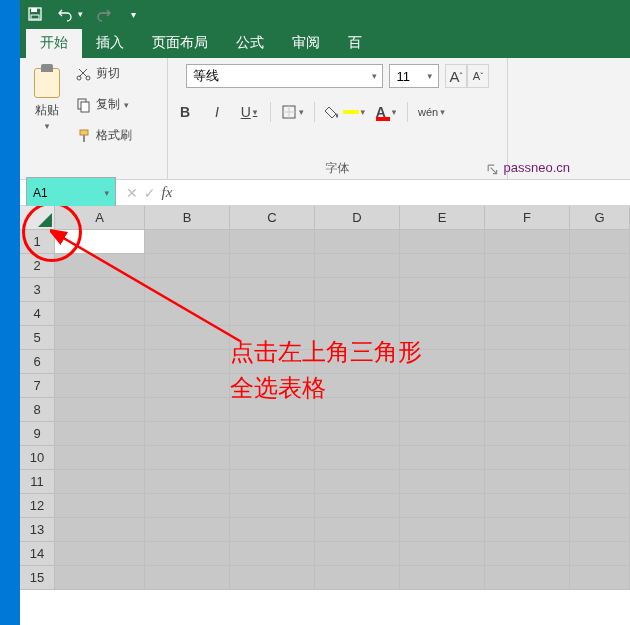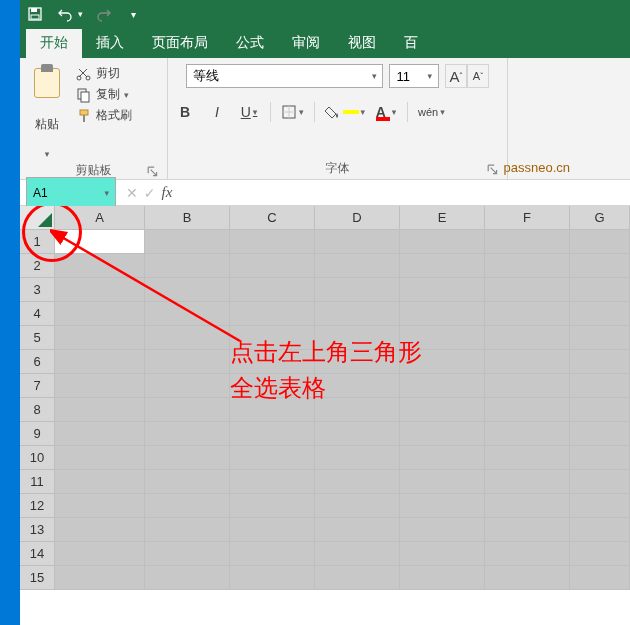--- a/index.html
+++ b/index.html
@@ -11,26 +11,26 @@
 .dd { font-size:9px; margin-left:-8px; }
 .ribbon-tabs { height:30px; background:#217346; display:flex; align-items:flex-end; padding-left:6px; color:#fff; font-size:14px; }
 .rt { padding:5px 14px 6px; cursor:default; }
 .rt.file { background:#217346; }
 .rt.active { background:#f3f3f3; color:#217346; }
 .ribbon { height:122px; background:#f3f3f3; border-bottom:1px solid #d4d4d4; display:flex; }
 .group { border-right:1px solid #d4d4d4; padding:4px 6px 0; display:flex; flex-direction:column; position:relative; }
 .grp-body { flex:1; display:flex; gap:4px; }
 .grp-label { text-align:center; font-size:12px; color:#5a5a5a; padding:3px 0 2px; position:relative; }
 .grp-label .launcher { position:absolute; right:2px; bottom:3px; width:12px; height:12px; }
-.paste-big { width:42px; display:flex; flex-direction:column; align-items:center; padding-top:2px; gap:16px; }
+.paste-big { width:42px; display:flex; flex-direction:column; align-items:center; padding-top:2px; gap:2px; }
 .paste-big .pic { width:32px; height:36px; position:relative; }
 .paste-big .pic .board { position:absolute; left:3px; top:4px; width:26px; height:30px; border:1px solid #c8a456; background:#fff3d6; border-radius:3px; }
 .paste-big .pic .clip { position:absolute; left:10px; top:0; width:12px; height:8px; background:#8a8a8a; border-radius:2px 2px 0 0; }
 .paste-big .lbl { font-size:12px; color:#444; }
-.small-btns { display:flex; flex-direction:column; gap:2px; padding-top:2px; }
+.small-btns { display:flex; flex-direction:column; gap:12px; padding-top:2px; }
 .sbtn { display:flex; align-items:center; gap:4px; font-size:12px; color:#444; padding:1px 4px; }
 .sbtn svg { width:16px; height:16px; }
 .font-grp { width:340px; }
 .font-row { display:flex; align-items:center; gap:6px; padding:2px 12px; }
 .font-select { height:24px; border:1px solid #ababab; background:#fff; font-size:13px; padding:2px 6px; display:flex; align-items:center; justify-content:space-between; }
 .font-select.name { width:200px; }
 .font-select.size { width:50px; }
 .chev { font-size:9px; color:#666; }
 .step-btns { display:flex; }
 .step-btns .step { width:22px; height:24px; border:1px solid #d4d4d4; background:#f3f3f3; display:flex; align-items:center; justify-content:center; font-size:13px; color:#444; }
@@ -47,21 +47,21 @@
 .fx-btns { display:flex; align-items:center; gap:6px; padding:0 10px; color:#bbb; font-size:14px; }
 .fx-btns .fx { font-style:italic; font-family:serif; font-size:15px; }
 .sheet-area { position:relative; height:449px; overflow:hidden; }
 .sheet { display:grid; grid-template-columns:35px 90px 85px 85px 85px 85px 85px 60px; grid-auto-rows:24px; }
 .corner { background:#e6e6e6; border-right:1px solid #bfbfbf; border-bottom:1px solid #bfbfbf; position:relative; }
 .corner::after { content:""; position:absolute; right:2px; bottom:2px; width:0; height:0; border-left:14px solid transparent; border-bottom:14px solid #217346; }
 .colh { background:#d6d6d6; border-right:1px solid #bfbfbf; border-bottom:1px solid #bfbfbf; text-align:center; font-size:13px; color:#333; line-height:24px; }
 .rowh { background:#d6d6d6; border-right:1px solid #bfbfbf; border-bottom:1px solid #bfbfbf; text-align:center; font-size:13px; color:#333; line-height:24px; }
 .cell { background:#c8c8c8; border-right:1px solid #bfbfbf; border-bottom:1px solid #bfbfbf; }
 .cell.white { background:#fff; }
-.watermark { position:absolute; right:60px; top:-20px; font-size:13px; color:#a16207; }
+.watermark { position:absolute; right:60px; top:-20px; font-size:13px; color:#701a75; }
 .annotation { position:absolute; font-size:24px; color:#ff0000; font-weight:400; line-height:1.5; }
 .circle { position:absolute; width:60px; height:60px; border:3px solid #ff0000; border-radius:50%; }
 .arrow-svg { position:absolute; }
 </style>
 </head>
 <body>
 
 <div class="app">
 
   <div class="titlebar">
@@ -85,21 +85,20 @@
     </span>
     <span class="tb-icon" style="font-size:10px;">▾</span>
   </div>
 
   <div class="ribbon-tabs">
     <div class="rt active">开始</div>
     <div class="rt">插入</div>
     <div class="rt">页面布局</div>
     <div class="rt">公式</div>
     <div class="rt">审阅</div>
-    <div class="rt">视图</div>
     <div class="rt">百</div>
   </div>
 
   <div class="ribbon">
     <div class="group" style="width:148px;">
       <div class="grp-body">
         <div class="paste-big">
           <div class="pic">
               <div class="board"></div>
               <div class="clip"></div>
@@ -126,26 +125,20 @@
           </div>
           <div class="sbtn">
             <svg viewBox="0 0 16 16">
                 <rect x="4" y="2" width="8" height="5" fill="#f4c869" stroke="#b88a2d"></rect>
                 <rect x="7" y="7" width="2" height="7" fill="#8a8a8a"></rect>
               </svg>
             <span>格式刷</span>
           </div>
         </div>
       </div>
-      <div class="grp-label">
-        <span>剪贴板</span>
-        <svg class="launcher" viewBox="0 0 10 10">
-            <path d="M1 1 H6 M1 1 V6 M3 3 L8 8 M8 5 V8 H5" stroke="#888" fill="none"></path>
-          </svg>
-      </div>
     </div>
 
     <div class="group font-grp">
       <div class="grp-body" style="flex-direction:column;">
         <div class="font-row">
           <div class="font-select name">
             <span>等线</span>
               <span class="chev">▾</span>
           </div>
           <div class="font-select size">

